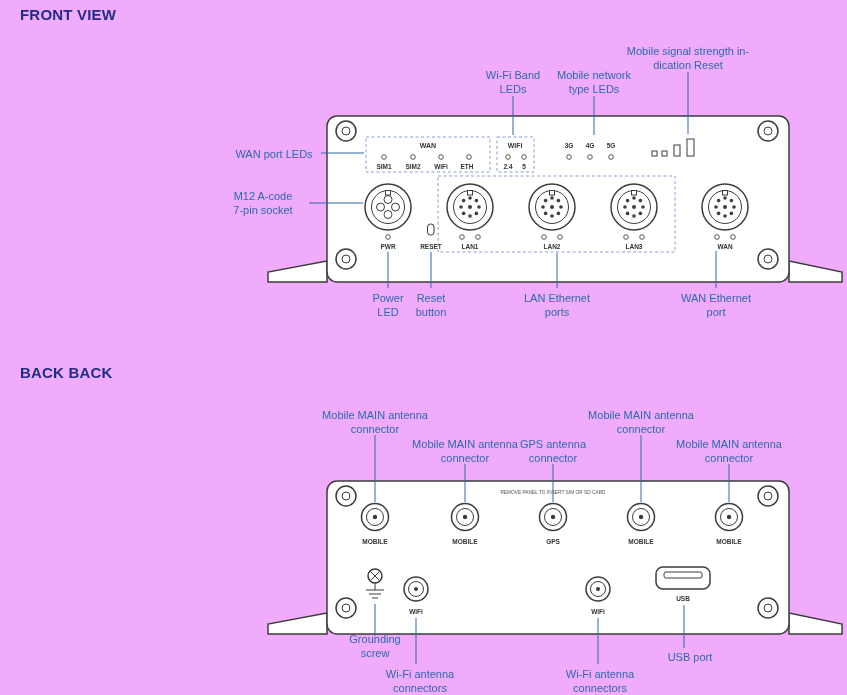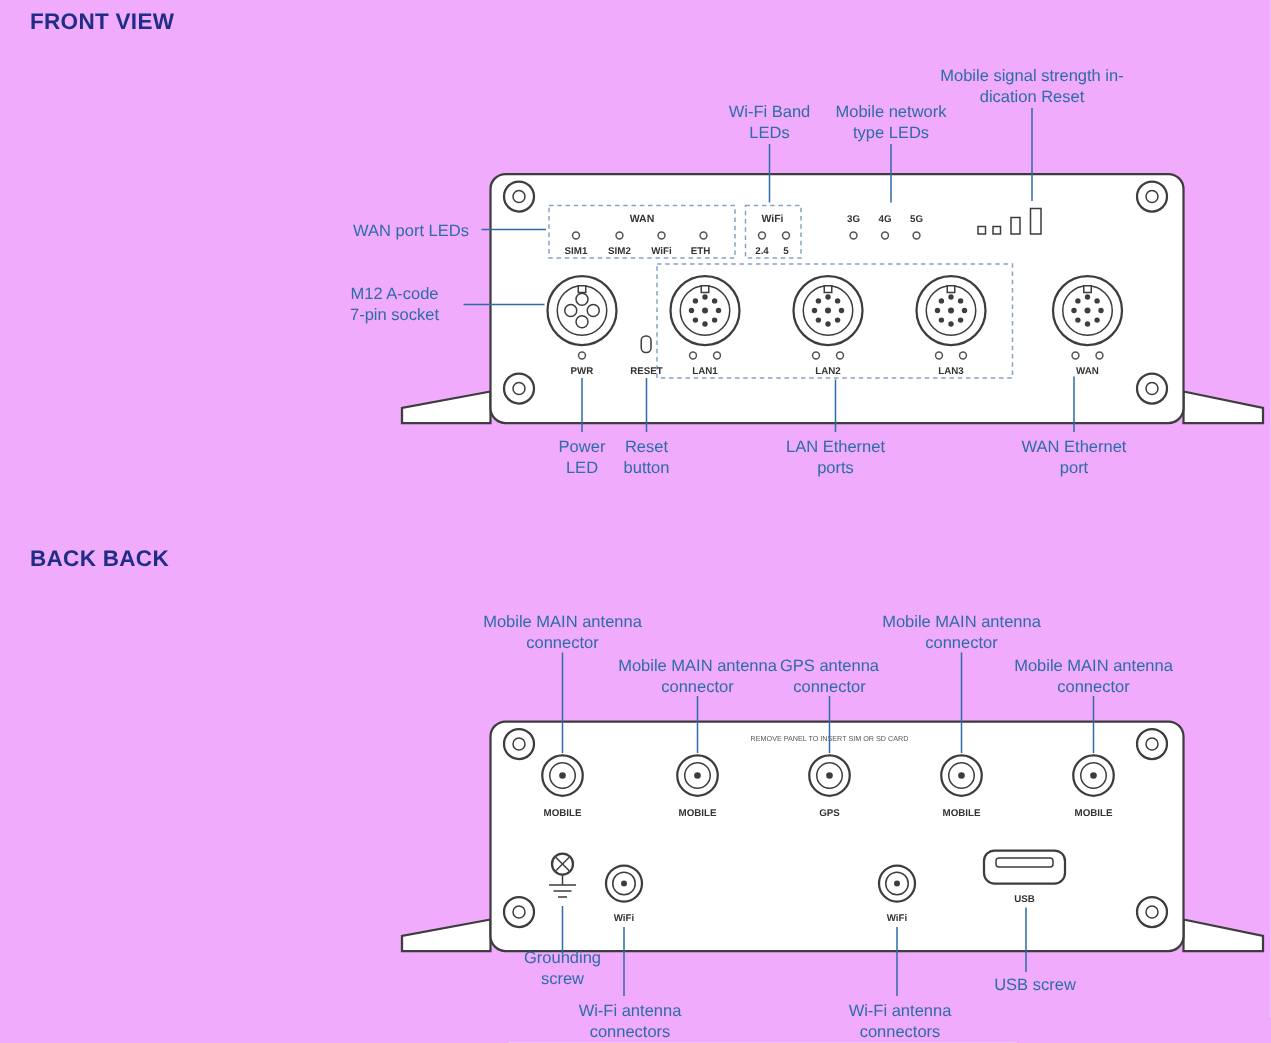--- a/index.html
+++ b/index.html
@@ -227,15 +227,15 @@
   <div class="callout" style="left:574px; top:408px; width:134px;">Mobile MAIN antenna
 connector</div>
   <div class="callout" style="left:662px; top:437px; width:134px;">Mobile MAIN antenna
 connector</div>
   <div class="callout" style="left:340px; top:632px; width:70px;">Grounding
 screw</div>
   <div class="callout" style="left:368px; top:667px; width:104px;">Wi-Fi antenna
 connectors</div>
   <div class="callout" style="left:548px; top:667px; width:104px;">Wi-Fi antenna
 connectors</div>
-  <div class="callout" style="left:650px; top:650px; width:80px;">USB screw</div>
+  <div class="callout" style="left:650px; top:650px; width:80px;">USB port</div>
 
 </div>
 
 </body></html>

